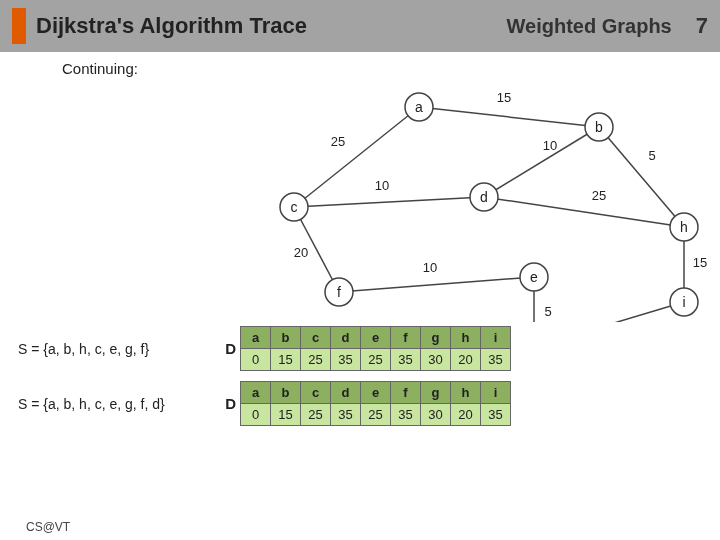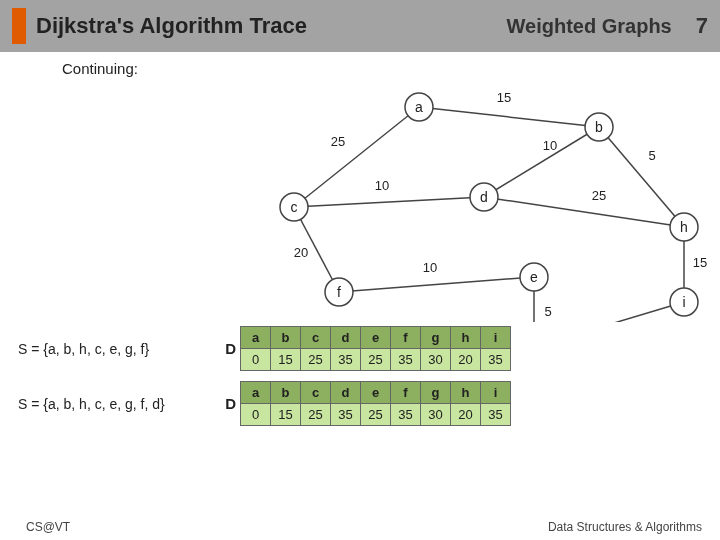--- a/index.html
+++ b/index.html
@@ -270,14 +270,13 @@
           <td>20</td>
           <td>35</td>
         </tr>
       </tbody>
     </table>
   </div>
 </div>
 
 <div id="footer">
   <span>CS@VT</span>
-  <span id="footer-center">Data Structures &amp; Algorithms</span>
 </div>
 
 </body></html>

